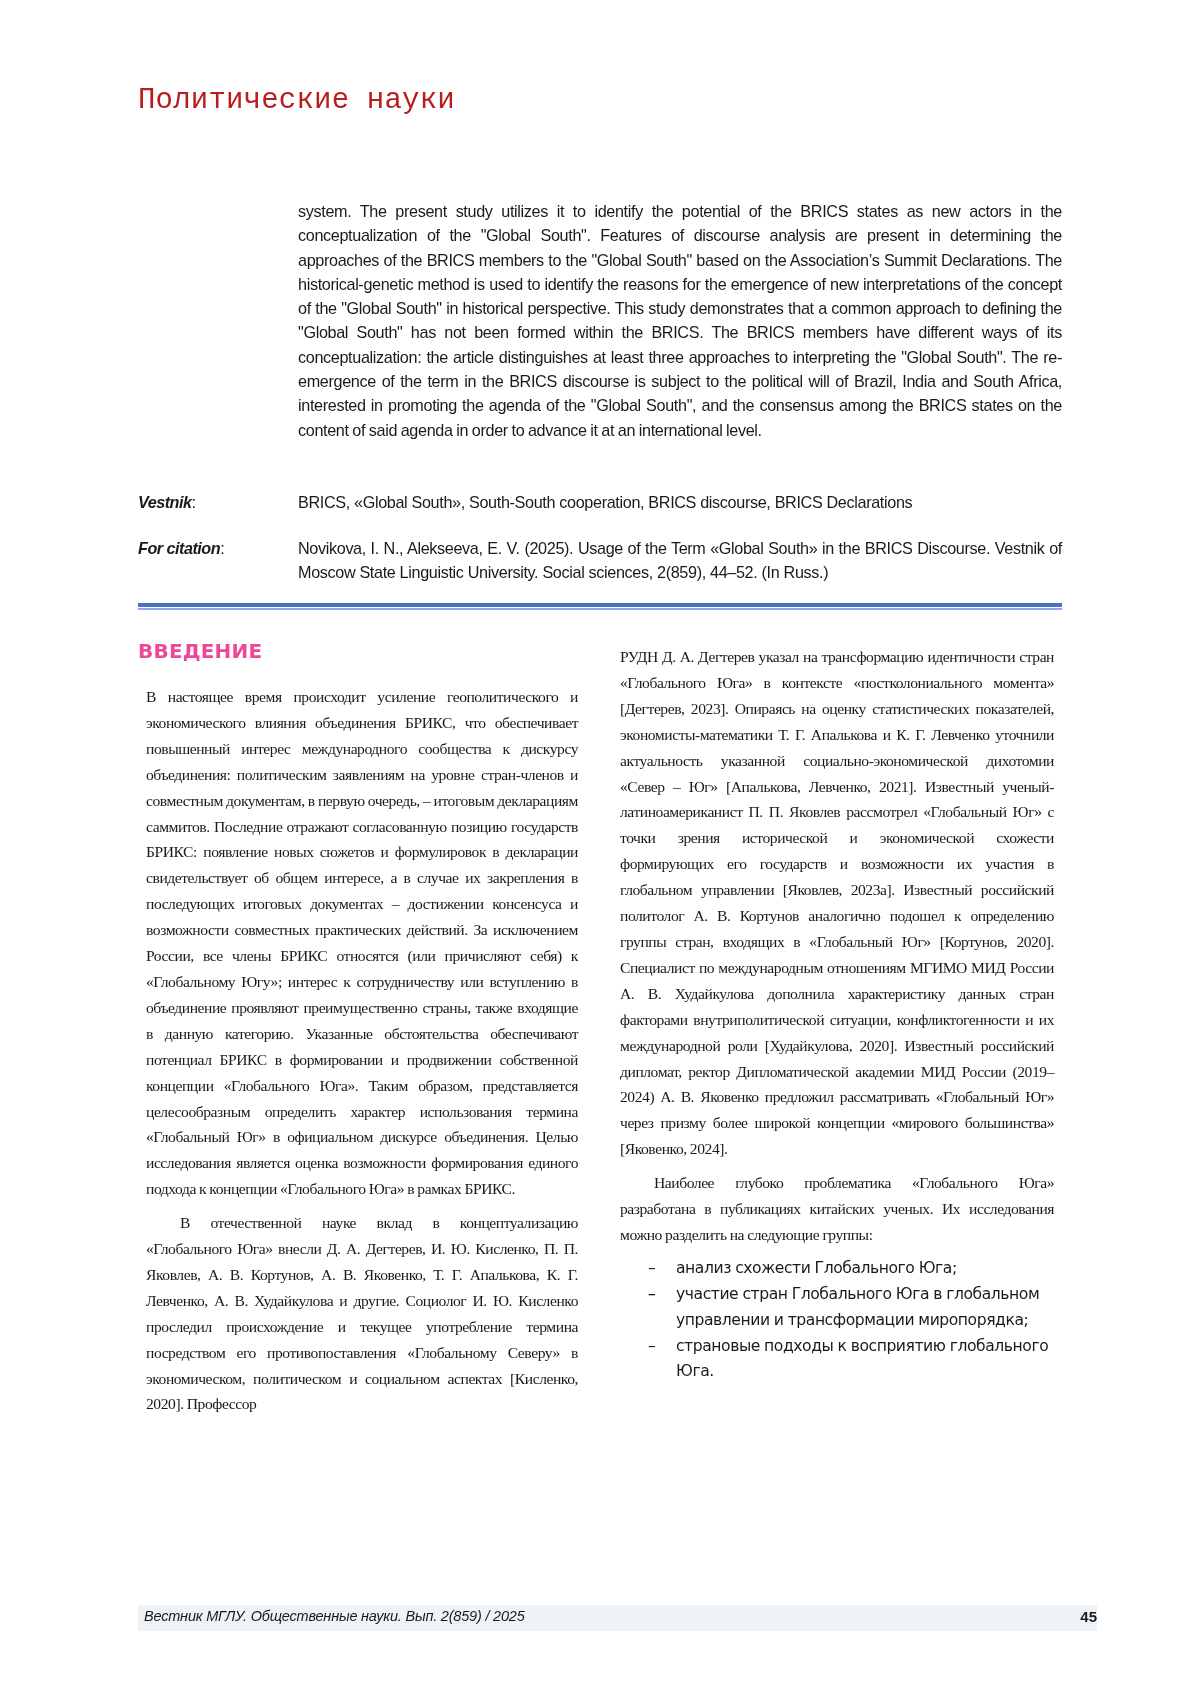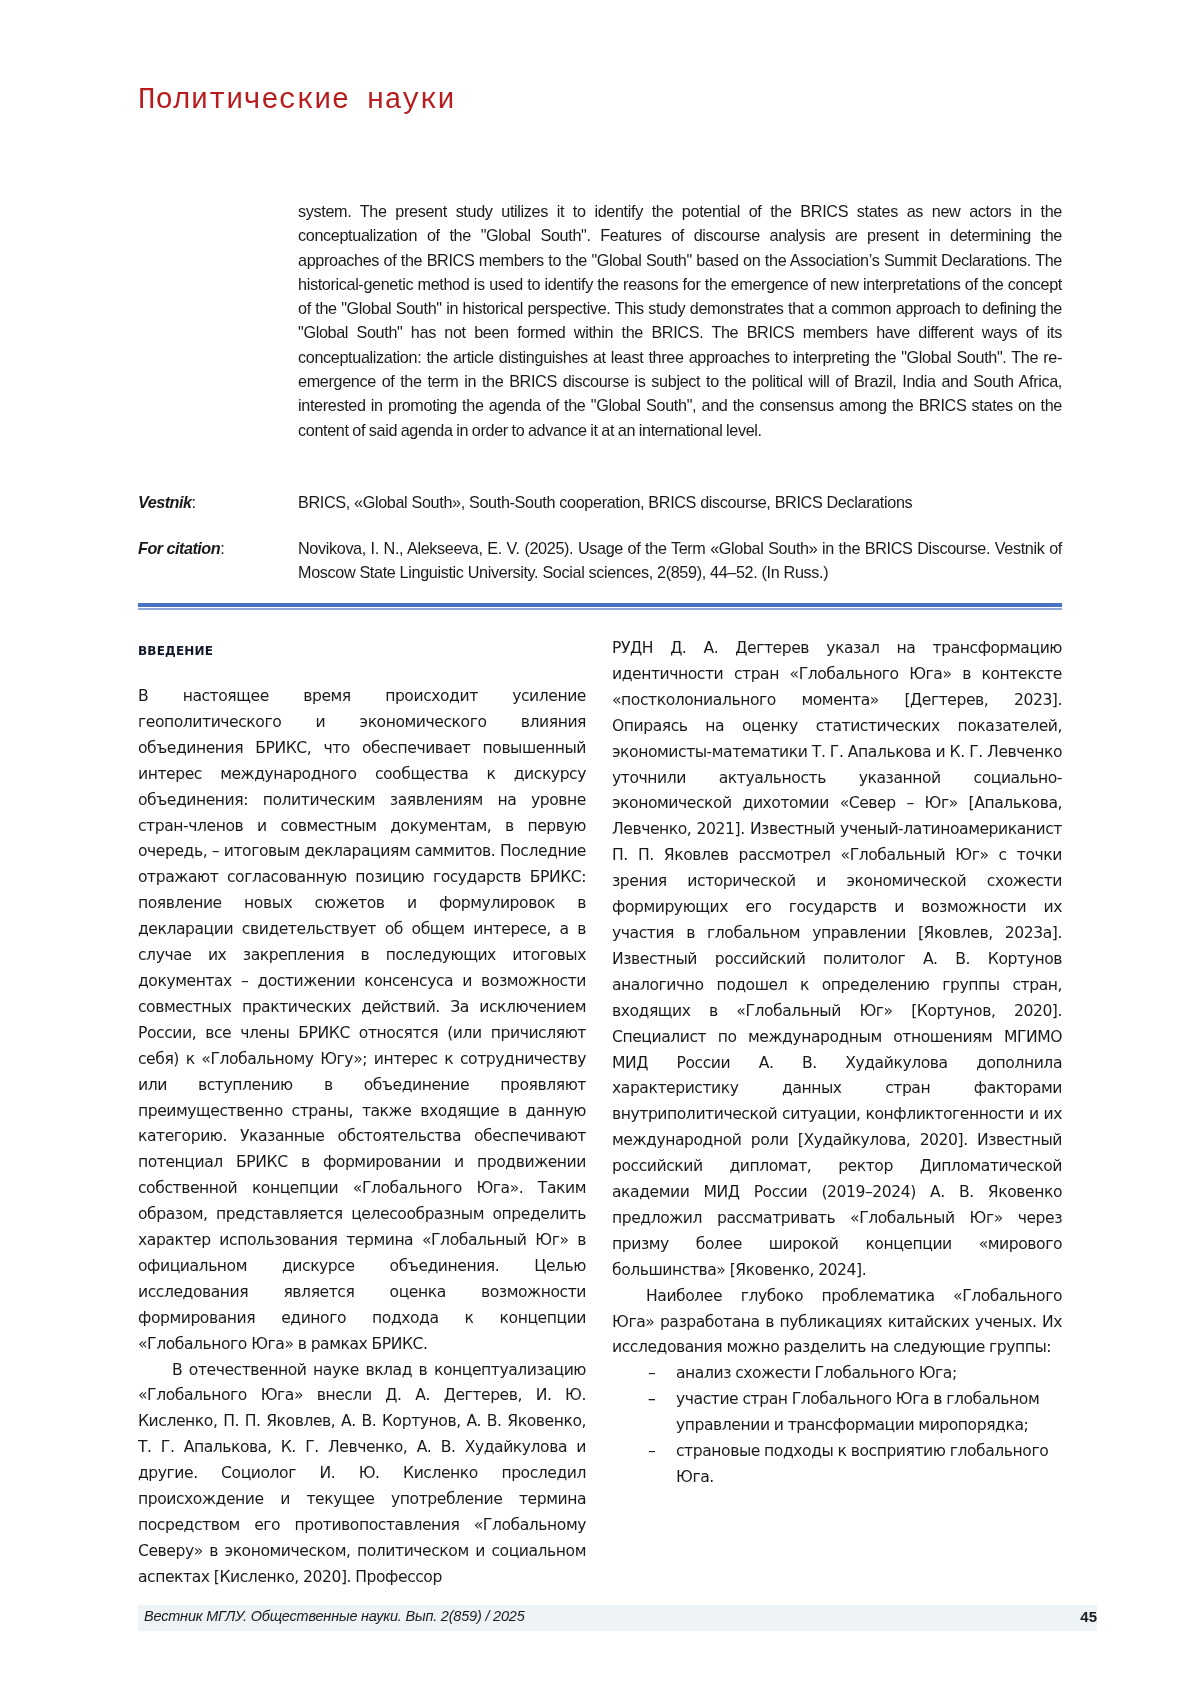--- a/index.html
+++ b/index.html
@@ -20,23 +20,23 @@
   .meta-citation { top: 536px; }
   .separator { position: absolute; left: 138px; top: 603px; width: 924px; height: 7px; }
   .separator .thick { height: 4px; background: #4a72c2; }
   .separator .gap { height: 1px; background: #ffffff; }
   .separator .thin { height: 2px; background: #8fa9dc; }
   .col { position: absolute; top: 636px; width: 448px;
          font-family: "DejaVu Sans", sans-serif; font-size: 15.6px; line-height: 25.9px;
          letter-spacing: -0.45px; word-spacing: -0.3px; text-align: justify; }
   .col-left { left: 138px; }
   .col-right { left: 612px; width: 450px; }
-  .heading { font-family: "DejaVu Sans", sans-serif; font-weight: bold; color: #0f172a;
-         font-size: 12px; letter-spacing: 0.2px; margin: 4px 0 22px 0; line-height: 22px; }
-  .col p { margin: 0; }
+  .heading { font-family: "DejaVu Sans", sans-serif; font-weight: bold; color: #ec4899;
+         font-size: 20px; letter-spacing: 0.2px; margin: 4px 0 22px 0; line-height: 22px; }
+  .col p { margin: 8px; font-family: Liberation Serif, serif; }
   .indent { text-indent: 34px; }
   .list { list-style: none; margin: 0; padding: 0 0 0 36px; }
   .list li { position: relative; padding-left: 28px; text-align: left; }
   .list li .dash { position: absolute; left: 0; top: 0; }
   .footer { position: absolute; left: 138px; top: 1605px; width: 924px; height: 26px;
          background: #eef3f8; padding-left: 35px; }
   .footer-title { position: absolute; left: 6px; top: 3px; font-family: "Liberation Sans", sans-serif;
          font-style: italic; font-size: 14.5px; letter-spacing: -0.2px; color: #1a1a1a; }
   .footer-page { position: absolute; right: 0; top: 3px; font-family: Liberation Sans, sans-serif;
          font-weight: bold; font-size: 15px; color: #1a1a1a; }

